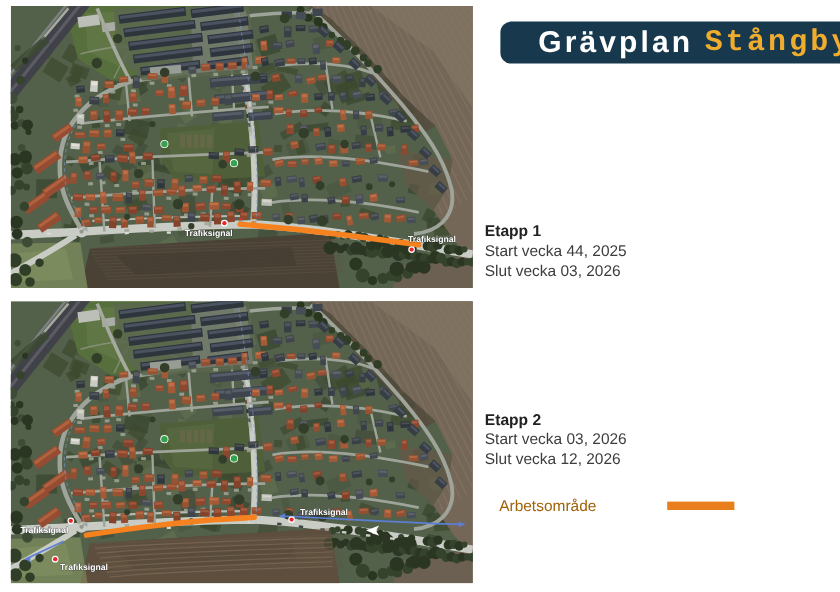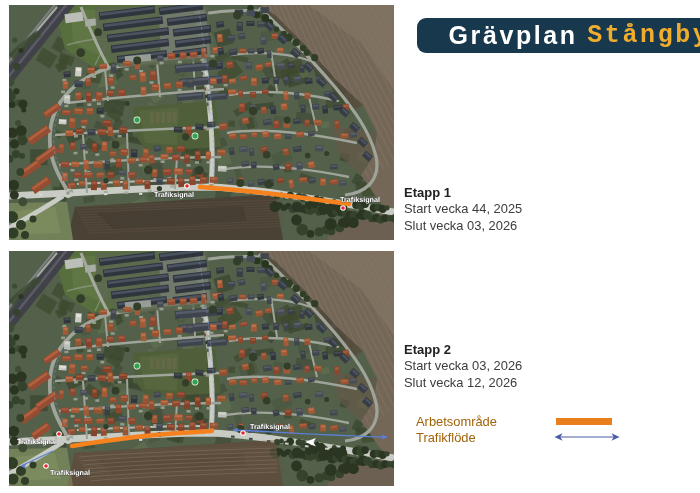--- a/index.html
+++ b/index.html
@@ -2047,21 +2047,14 @@
   Slut vecka 12, 2026
 </div>
 
 <div class="legend">
 
   <div class="lrow">Arbetsområde
     <span style="position:absolute;left:140px;top:4px;width:56px;height:7px;background:#e87f1c"></span>
   </div>
 
 
-  <div class="lrow">Trafikflöde
-    <svg style="position:absolute;left:138px;top:1px" width="66" height="12" viewBox="0 0 66 12">
-      <path d="M5,6 L61,6" stroke="#4a5aa8" stroke-width="1.2"></path>
-      <path d="M0.5,6 l8,-3.8 l-2.2,3.8 l2.2,3.8 Z" fill="#4a5aa8"></path>
-      <path d="M65.5,6 l-8,-3.8 l2.2,3.8 l-2.2,3.8 Z" fill="#4a5aa8"></path>
-    </svg>
-  </div>
 
 </div>
 
 </body></html>

